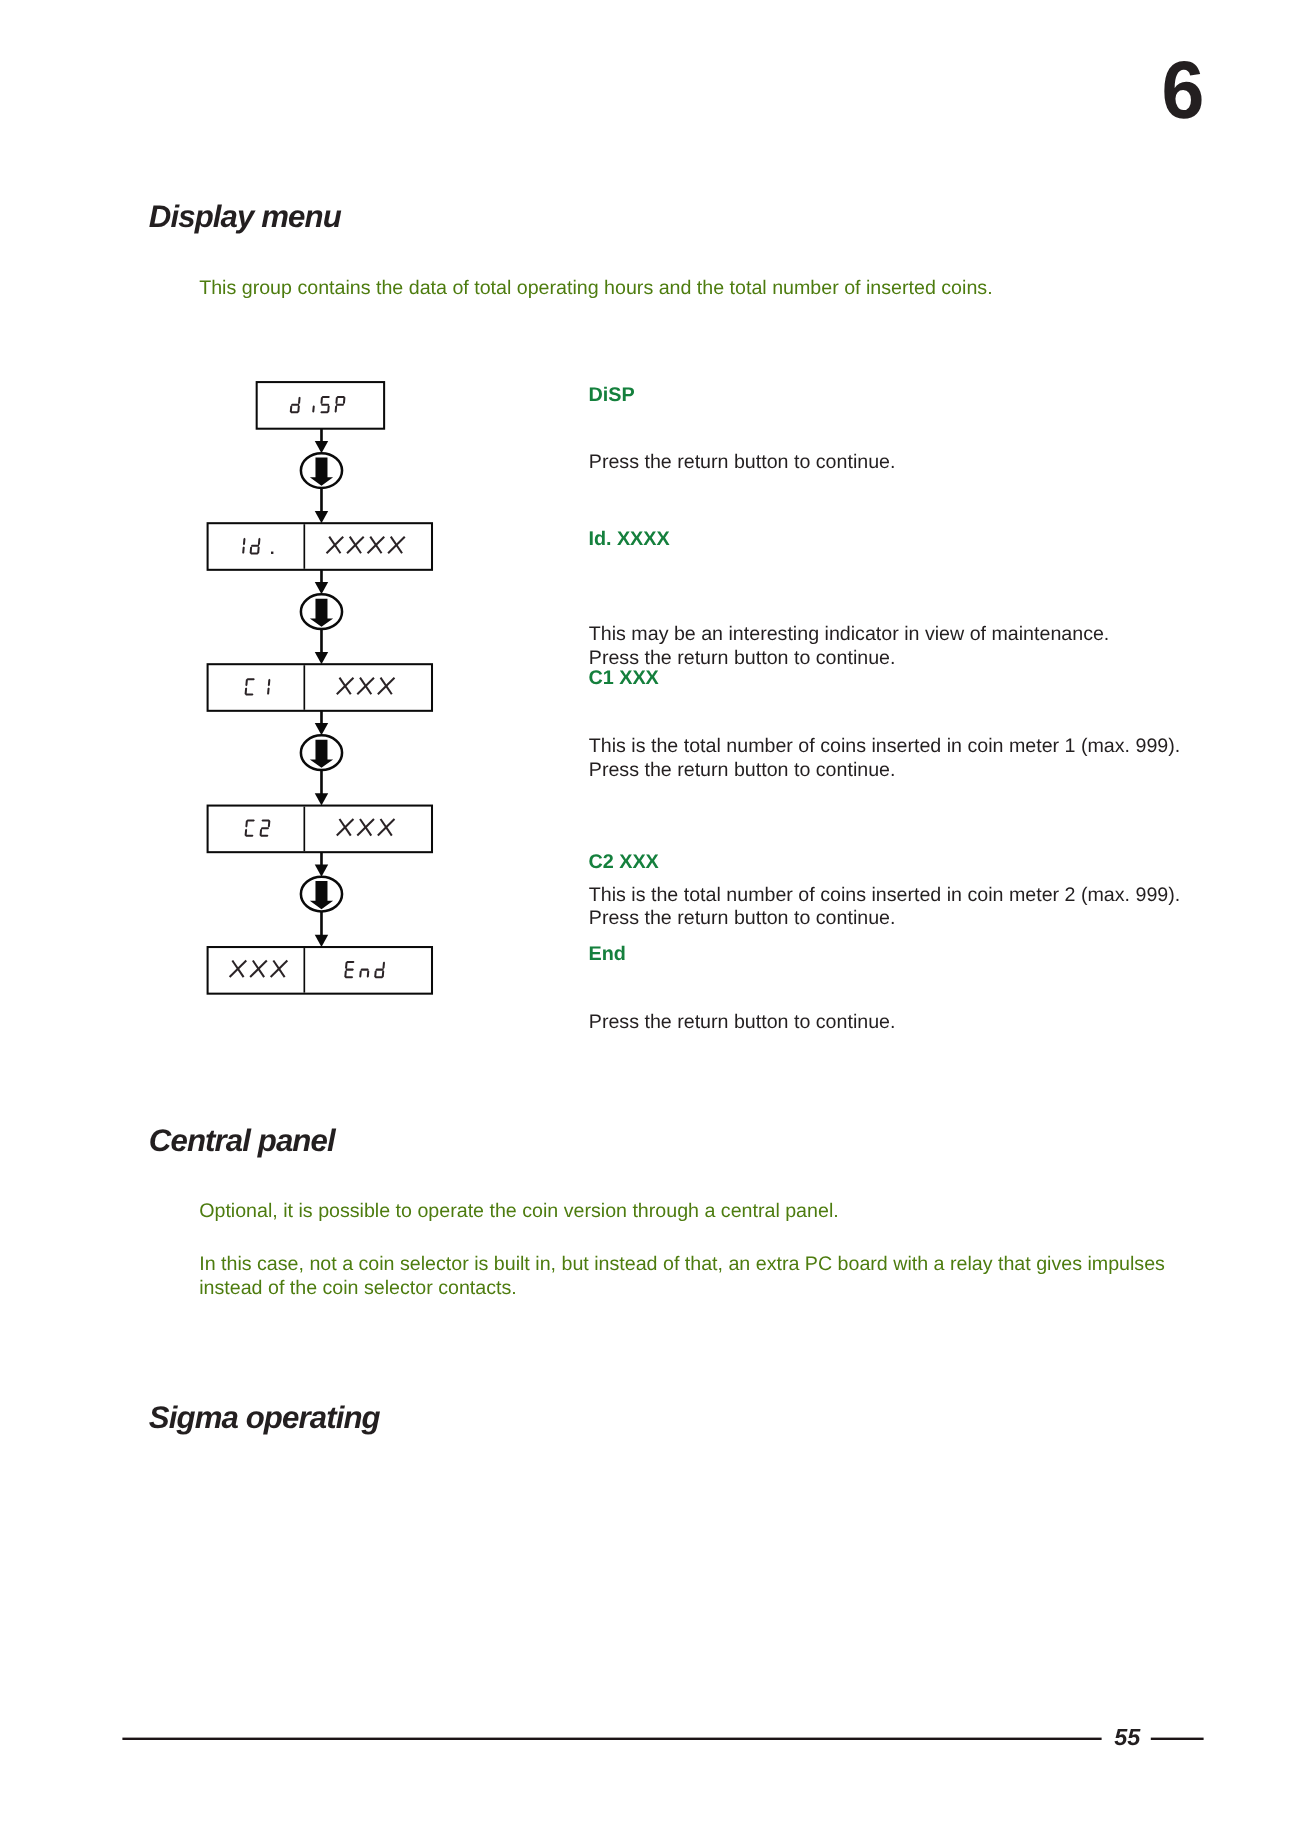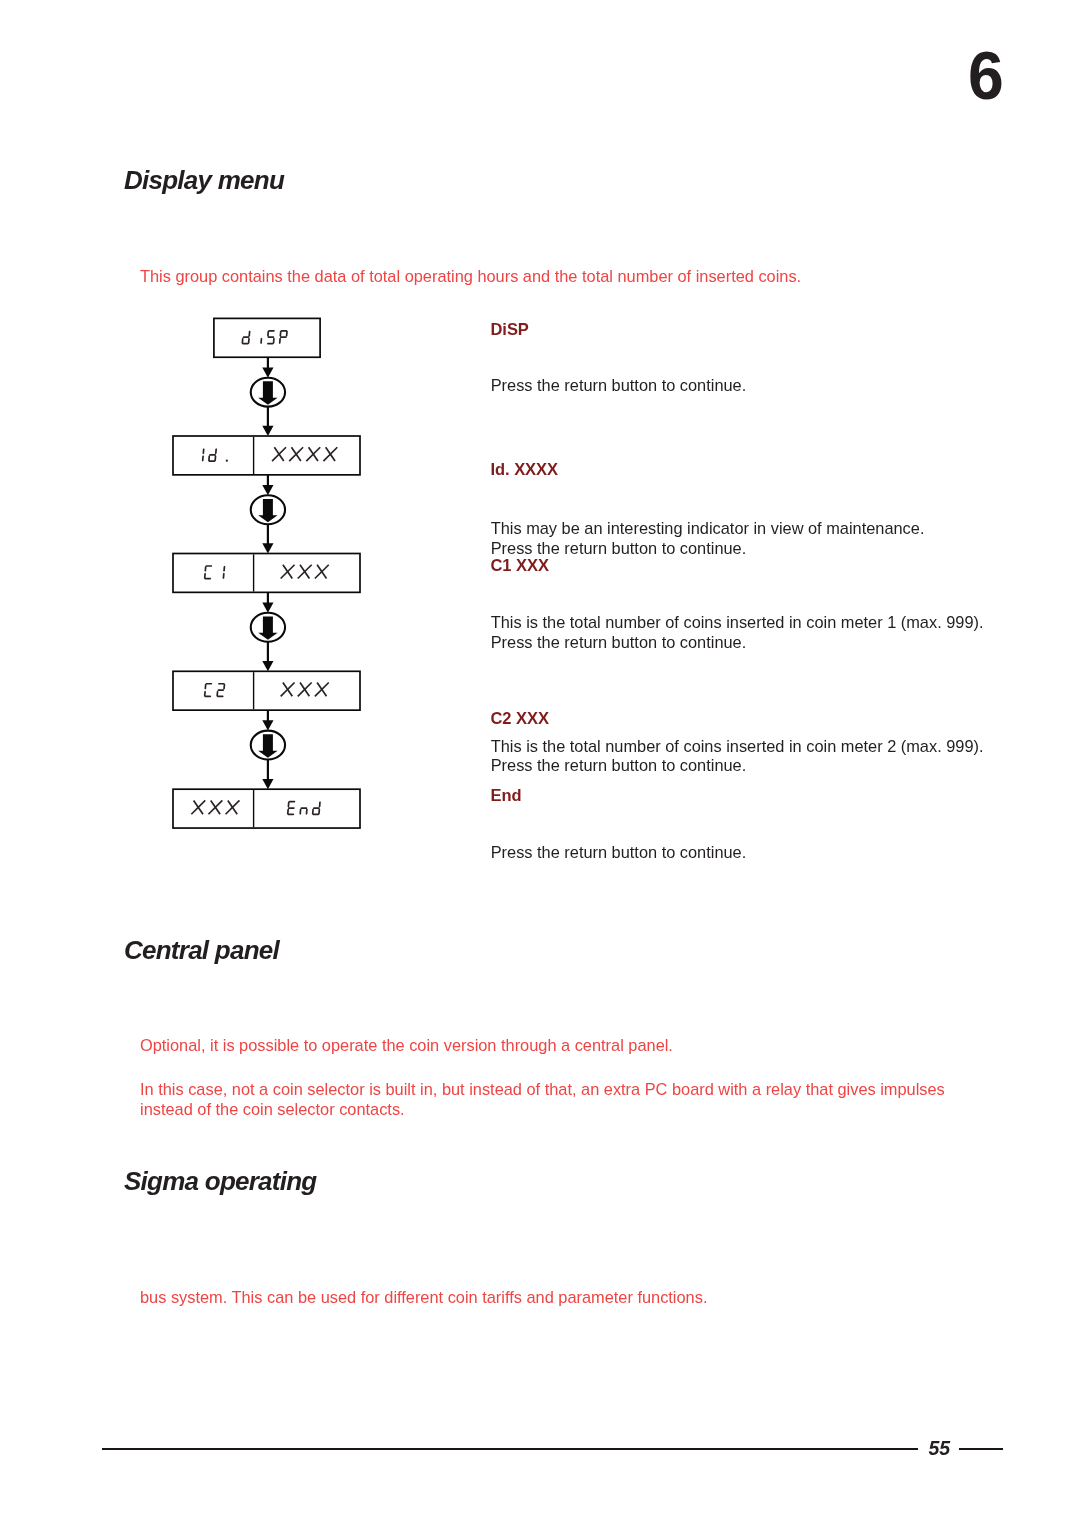--- a/index.html
+++ b/index.html
@@ -17,27 +17,27 @@
     color:#231f20;transform:scaleX(0.945);transform-origin:left top;
   }
 
   .heading{
     position:absolute;left:124px;
     font-size:26px;font-weight:bold;font-style:italic;
     line-height:23px;color:#231f20;white-space:nowrap;letter-spacing:-0.75px;
   }
 
   .para{
-    position:absolute;left:140px;
-    font-size:16.38px;line-height:19.7px;color:#ef4444;white-space:nowrap;margin-top:36px;
+    position:absolute;left:166px;
+    font-size:16.38px;line-height:19.7px;color:#4d7c0f;white-space:nowrap;
   }
 
   .desc-title{
     position:absolute;left:490.5px;
-    font-size:16.5px;font-weight:bold;line-height:16.5px;color:#7f1d1d;white-space:nowrap;
+    font-size:16.5px;font-weight:bold;line-height:16.5px;color:#15803d;white-space:nowrap;
     letter-spacing:-0.05px;
   }
   .desc-body{
     position:absolute;left:490.7px;
     font-size:16.38px;line-height:19.8px;color:#231f20;white-space:nowrap;margin-top:32px;
   }
 
   .diagram{position:absolute;left:0;top:0;width:1080px;height:1527px;overflow:visible;}
 
   .footer-rule-long{position:absolute;left:102px;top:1448px;width:816px;height:2.2px;background:#1c1416;}
@@ -227,21 +227,21 @@
         <path d="M267.9 759.55V779.80" stroke="#0a0a0a" stroke-width="2.2" fill="none"></path>
         <path d="M262.29999999999995 779.00H273.5L267.9 789.2Z" fill="#0a0a0a"></path>
       </g>
     </svg>
 
   <div class="desc-title" style="top:320.7px">DiSP</div>
   <div class="desc-body" style="top:344.2px">
     <span>Press the return button to continue.</span>
   </div>
 
-  <div class="desc-title" style="top:461px">Id. XXXX</div>
+  <div class="desc-title" style="top:441px">Id. XXXX</div>
   <div class="desc-body" style="top:467.6px">
     <br>
     <span>This may be an interesting indicator in view of maintenance.</span><br>
     <span>Press the return button to continue.</span>
   </div>
 
   <div class="desc-title" style="top:557px">C1 XXX</div>
   <div class="desc-body" style="top:580.8px">
     <span>This is the total number of coins inserted in coin meter 1 (max. 999).</span><br>
     <span>Press the return button to continue.</span>
@@ -261,20 +261,19 @@
   <div class="heading" style="top:938.8px">Central panel</div>
   <div class="para" style="top:1043.9px">
     <span>In this case, not a coin selector is built in, but instead of that, an extra PC board with a relay that gives impulses</span><br>
     <span>instead of the coin selector contacts.</span>
   </div>
   <div class="para" style="top:1000.1px">Optional, it is possible to operate the coin version through a central panel.</div>
 
   <div class="heading" style="top:1170.1px">Sigma operating</div>
   <div class="para" style="top:1231.8px">
     <br>
-    <span>bus system. This can be used for different coin tariffs and parameter functions.</span>
   </div>
 
   <div class="footer-rule-long"></div>
   <div class="footer-page">55</div>
   <div class="footer-rule-short"></div>
 
 </div>
 
 </body></html>

